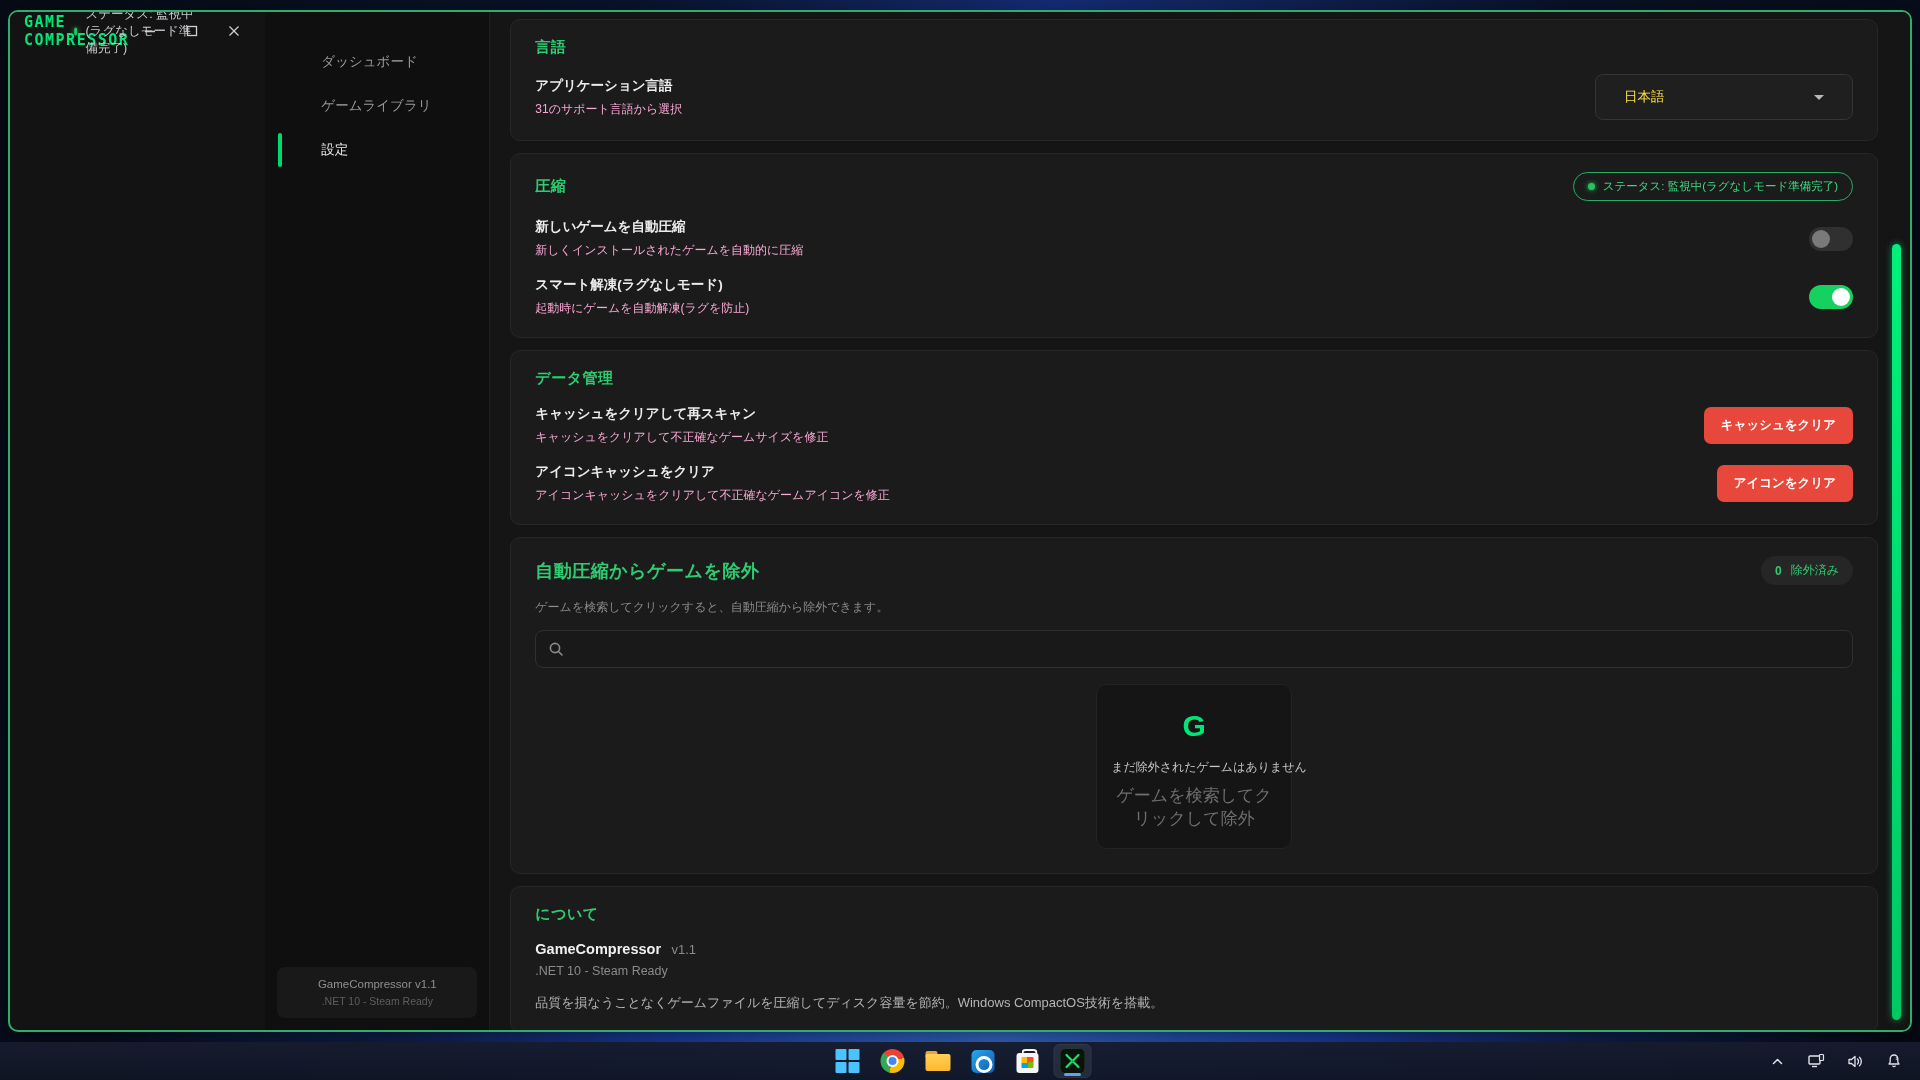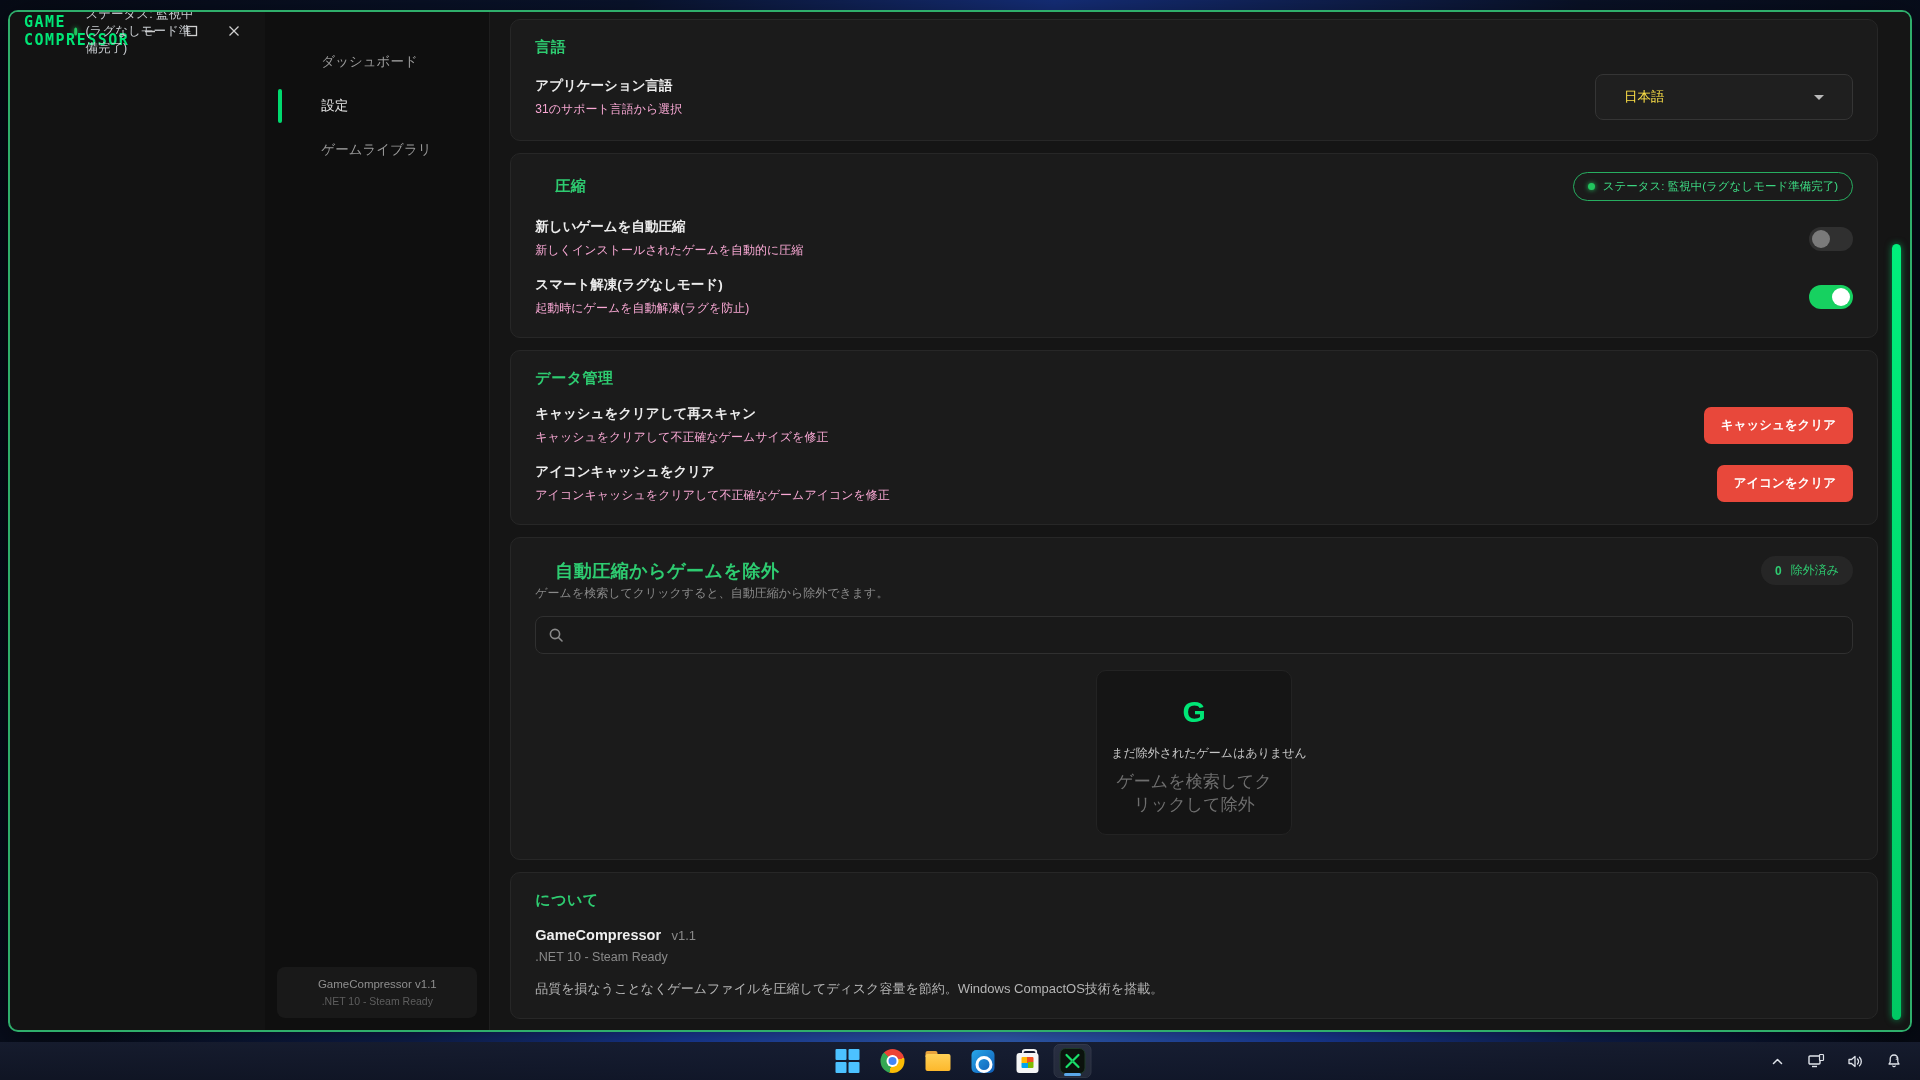--- a/index.html
+++ b/index.html
@@ -33,21 +33,21 @@
   .side-item { position:relative; height:44px; display:flex; align-items:center; padding-left:56px; color:#9b9b9b; font-size:13.5px; cursor:pointer; }
   .side-item.active { color:#e8e8e8; }
   .side-item.active::before { content:""; position:absolute; left:13px; top:5px; width:4px; height:34px; background:#00d96e; border-radius:2px; }
   .side-footer { margin:auto 12px 12px; background:#191919; border-radius:8px; padding:11px 8px; text-align:center; }
   .side-footer-l1 { color:#8f8f8f; font-size:11.5px; }
   .side-footer-l2 { color:#5e5e5e; font-size:10.5px; margin-top:5px; }
 
   
   .main { flex:1; position:relative; background:#151515; padding:7px 32px 0 20px; overflow:hidden; }
   .card { background:#1b1b1b; border:1px solid #272727; border-radius:10px; padding:18px 24px 20px; margin-bottom:12px; }
-  .card-head { display:flex; align-items:center; justify-content:space-between;margin-left:20px; }
+  .card-head { display:flex; align-items:center; justify-content:space-between; }
   .section-title { color:#2ecc71; font-size:15px; font-weight:bold; letter-spacing:.5px; }
   .section-title.big { font-size:18px; }
 
   .setting-row { display:flex; align-items:center; justify-content:space-between; margin-top:17px; }
   .setting-title { color:#ececec; font-size:13.5px; font-weight:bold; }
   .setting-desc { color:#f9a8d4; font-size:12px; margin-top:6px; }
 
   .dropdown { width:258px; height:46px; background:#1f1f1f; border:1px solid #353535; border-radius:8px;
     display:flex; align-items:center; justify-content:space-between; padding:0 28px; color:#fde047; font-size:13.5px; cursor:pointer; }
   .caret { width:0; height:0; border-left:5px solid transparent; border-right:5px solid transparent; border-top:5px solid #b9b9b9; }
@@ -61,21 +61,21 @@
   .toggle.off::after { content:""; position:absolute; left:3px; top:3px; width:18px; height:18px; border-radius:50%; background:#7a7a7a; }
   .toggle.on { background:#16d160; }
   .toggle.on::after { content:""; position:absolute; right:3px; top:3px; width:18px; height:18px; border-radius:50%; background:#ffffff; }
 
   .danger-btn { background:#e8483b; color:#fff; font-weight:bold; font-size:12.5px; border:none;
     border-radius:7px; padding:10px 17px; cursor:pointer; font-family:inherit; white-space:nowrap; }
 
   .count-badge { background:#262626; border-radius:999px; padding:6px 14px; color:#2ecc71; font-size:12px; display:flex; gap:9px; align-items:center; }
   .count-badge .num { font-weight:bold; }
 
-  .excl-desc { color:#8a8a8a; font-size:12px; }
+  .excl-desc { color:#8a8a8a; font-size:12px; margin-top:14px; }
   .search-box { margin-top:14px; height:38px; background:#191919; border:1px solid #303030; border-radius:8px;
     display:flex; align-items:center; padding:0 12px; gap:9px; }
   .search-box input { flex:1; background:transparent; border:none; outline:none; color:#ddd; font-size:13px; font-family:inherit; }
 
   .empty-wrap { display:flex; justify-content:center; margin-top:16px; padding-bottom:4px; }
   .empty-card { width:196px; background:#151515; border:1px solid #232323; border-radius:10px; text-align:center; padding:24px 14px 18px; }
   .empty-g { color:#00e676; font-size:30px; font-weight:bold; }
   .empty-title { color:#c7c7c7; font-size:12px; margin-top:16px; white-space:nowrap; }
   .empty-sub { color:#6f6f6f; font-size:17px; margin-top:8px; }
 
@@ -147,25 +147,25 @@
       </div>
     </div>
   </div>
 
   <div class="body-row">
 
     <div class="sidebar">
       <div class="side-item">
         <span>ダッシュボード</span>
       </div>
+      <div class="side-item">
+        <span>ゲームライブラリ</span>
+      </div>
       <div class="side-item active">
         <span>設定</span>
-      </div>
-      <div class="side-item">
-        <span>ゲームライブラリ</span>
       </div>
       <div class="side-footer">
         <div class="side-footer-l1">GameCompressor v1.1</div>
         <div class="side-footer-l2">.NET 10 - Steam Ready</div>
       </div>
     </div>
 
     <div class="main">
 
       <div class="card">

